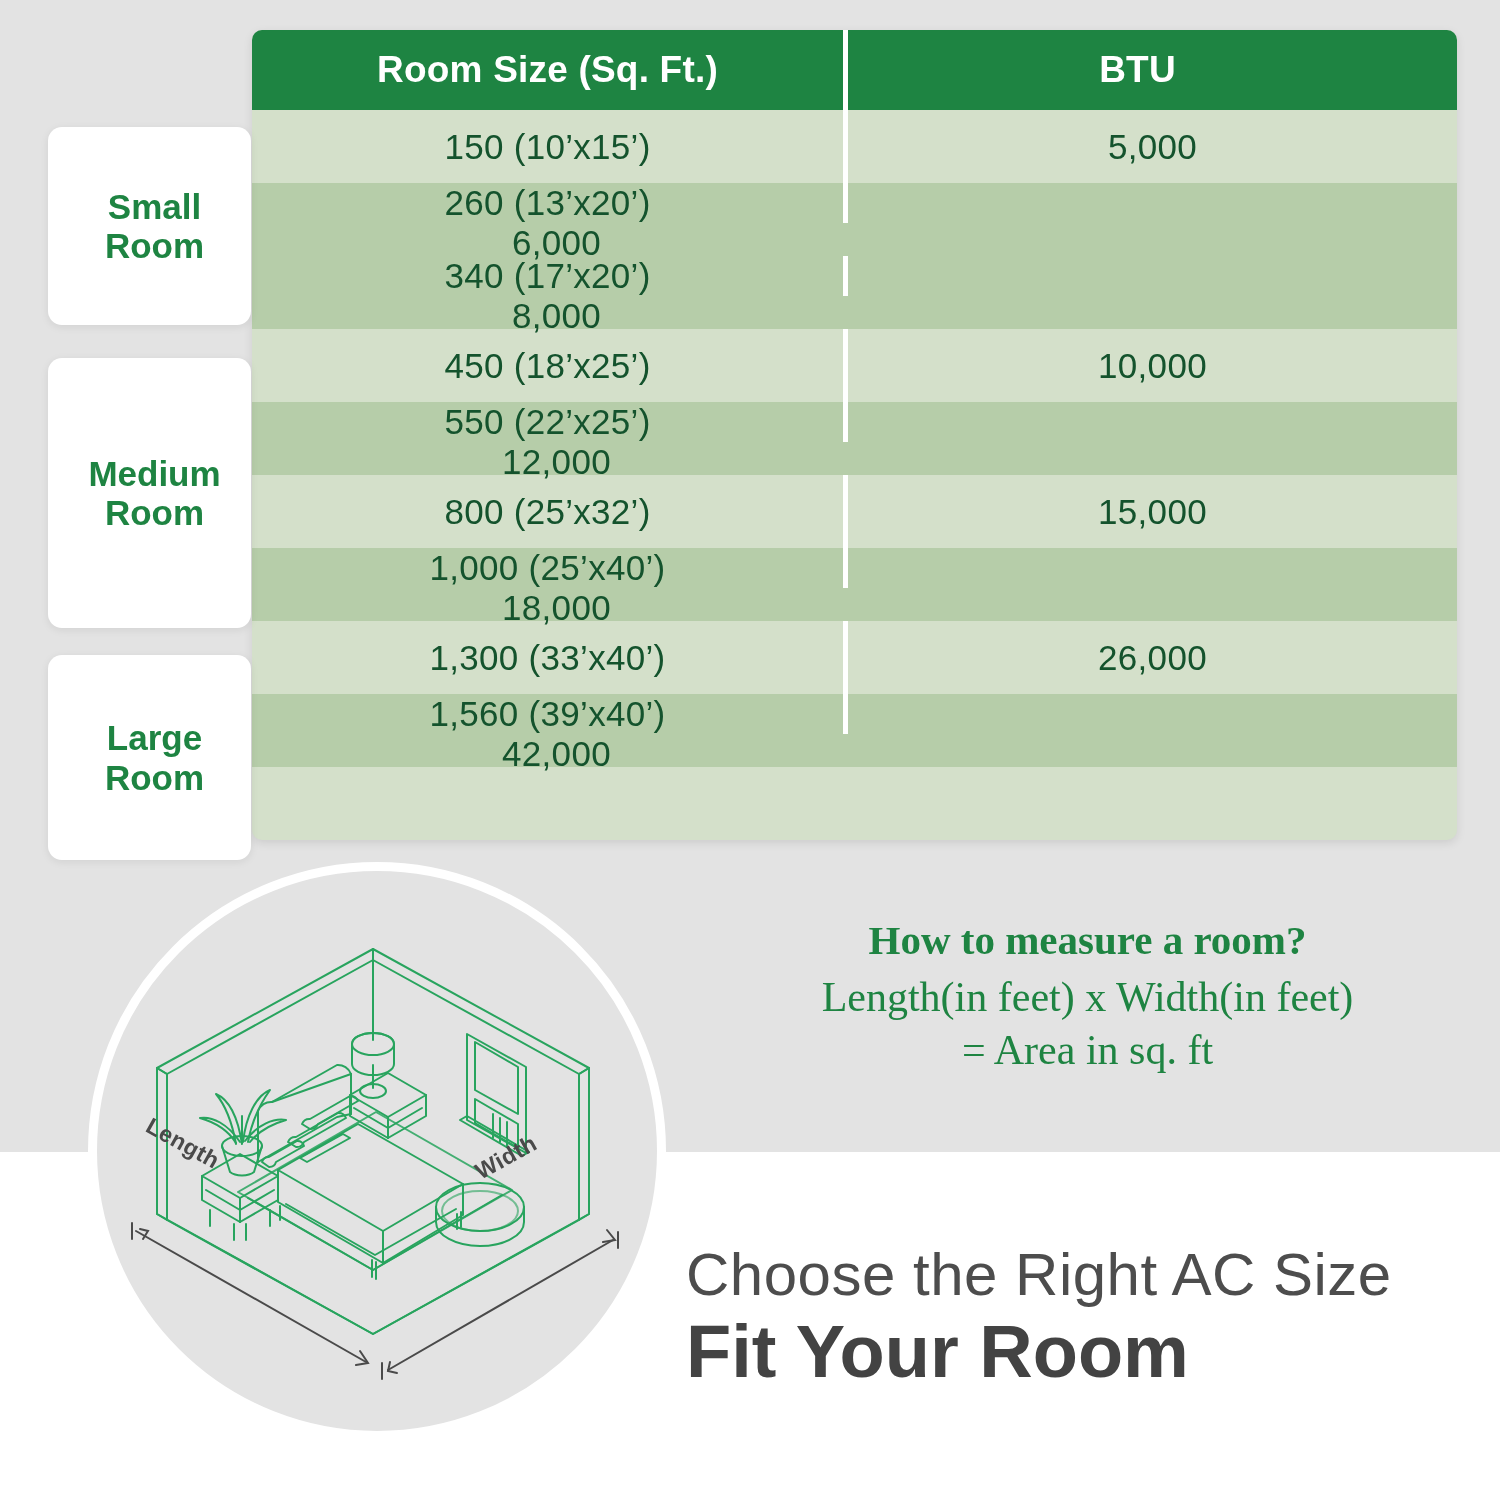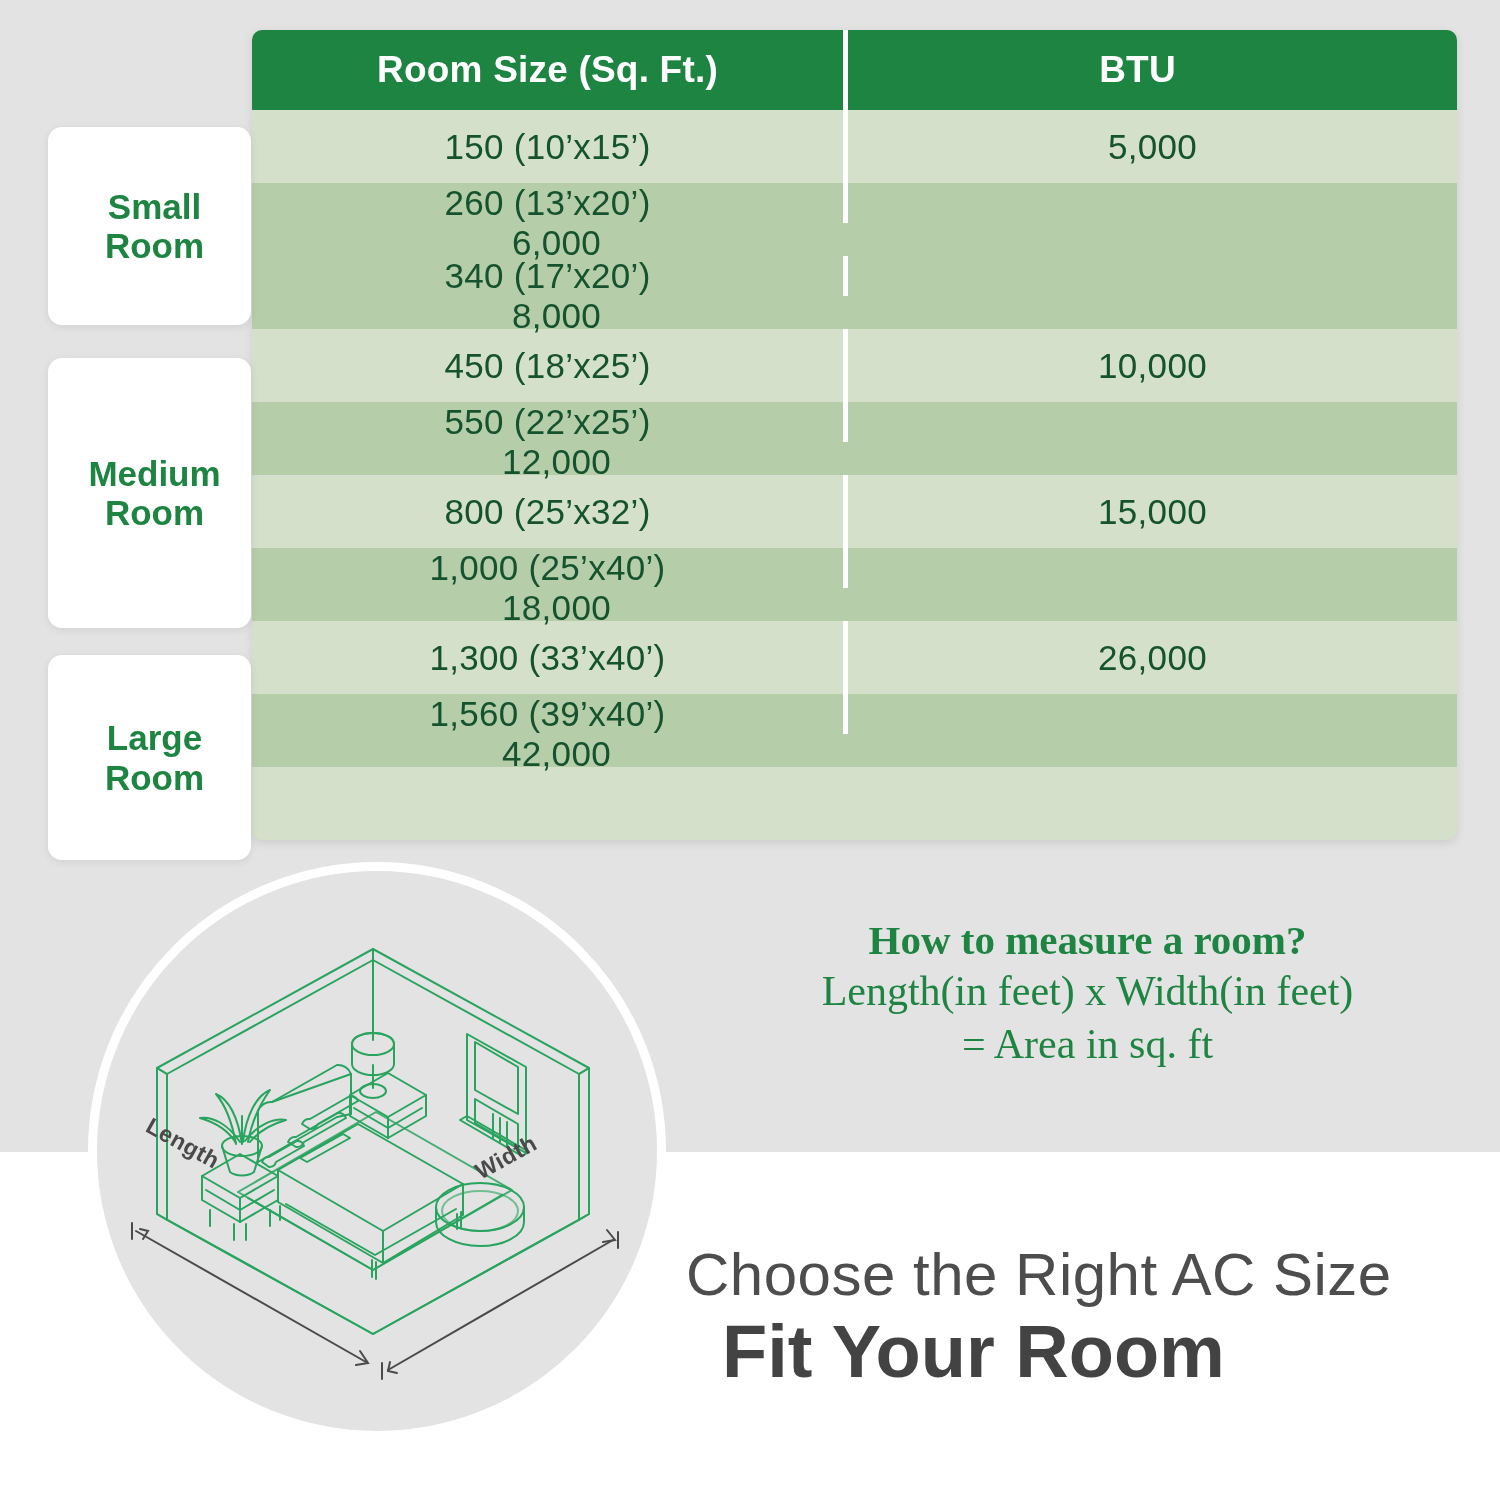--- a/index.html
+++ b/index.html
@@ -64,21 +64,21 @@
   
   #measure-text{
     position:absolute; left:700px; top:915px; width:775px;
     text-align:center;
     font-family:Liberation Serif, serif;
   }
   #measure-title{
     font-size:41px; font-weight:bold; color:#1e8442; line-height:1.22;
   }
   #measure-formula{
-    font-size:42px; color:#1e8442; line-height:1.26; 
+    font-size:42px; color:#1e8442; line-height:1.26; margin-top:6px;
   }
 
   
   #illustration-wrap{
     position:absolute; left:88px; top:862px; width:578px; height:578px;
   }
   #circle-ring{
     position:absolute; inset:0; border-radius:50%;
     background:#e3e3e3; border:9px solid #ffffff;
   }
@@ -93,21 +93,21 @@
   
   #headline{
     position:absolute; left:686px; top:1243px; width:800px;
   }
   #headline-line1{
     font-size:60px; font-weight:300; color:#4d4d4d; line-height:1.08;
     letter-spacing:.5px;
   }
   #headline-line2{
     font-size:74px; font-weight:bold; color:#434343; line-height:1.08;
-    letter-spacing:0px; margin-top:4px;margin-left:36px;
+    letter-spacing:0px; margin-top:4px;
   }
 </style>
 </head>
 <body>
 
 <div id="gray-backdrop"></div>
 
 <div id="table-card">
 
   <div class="thead">

